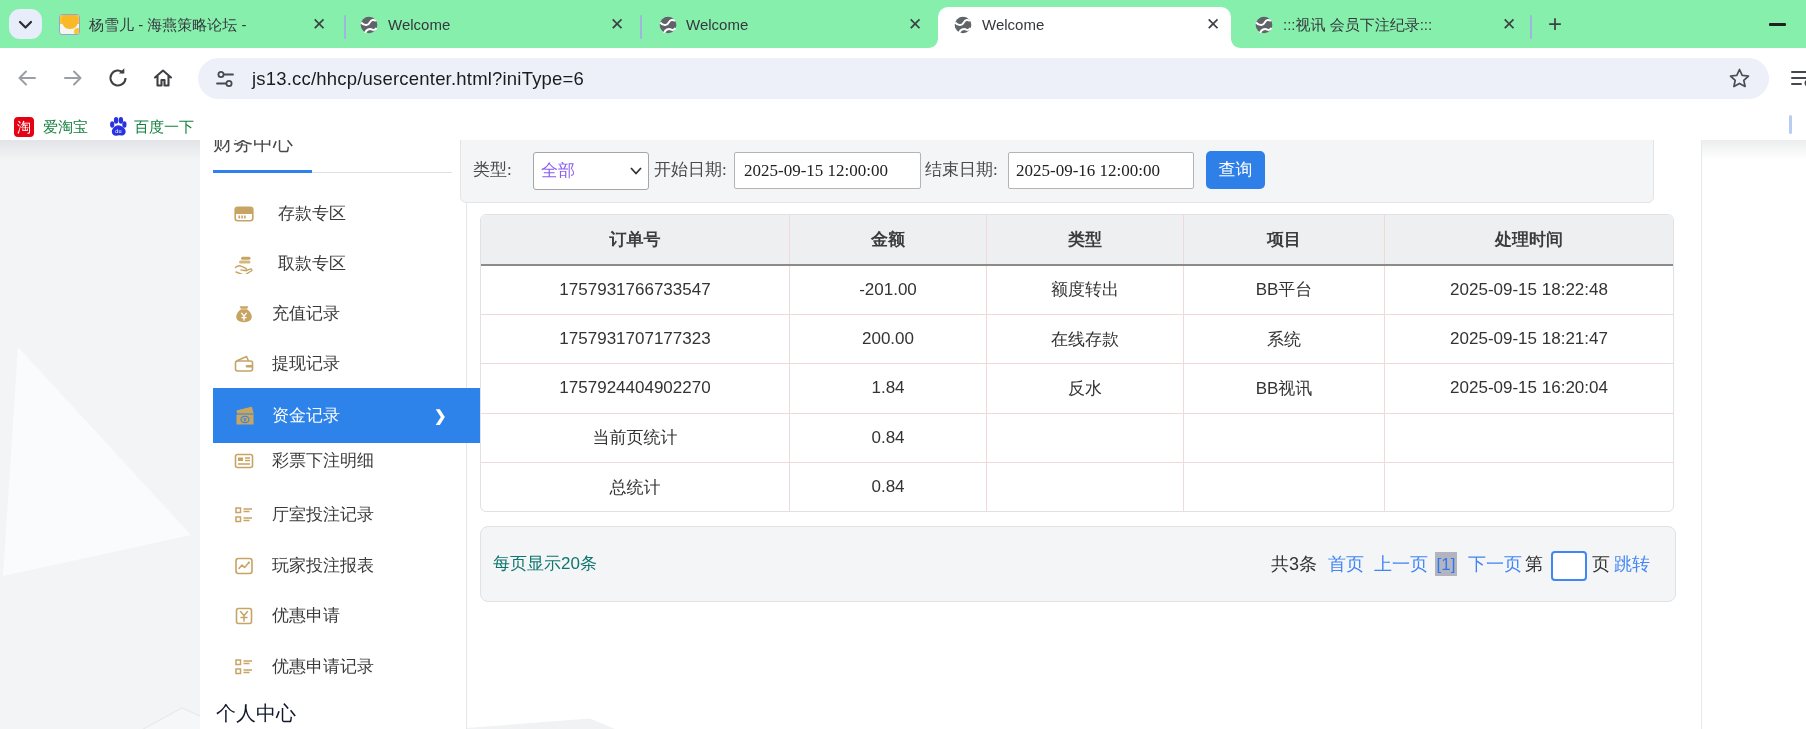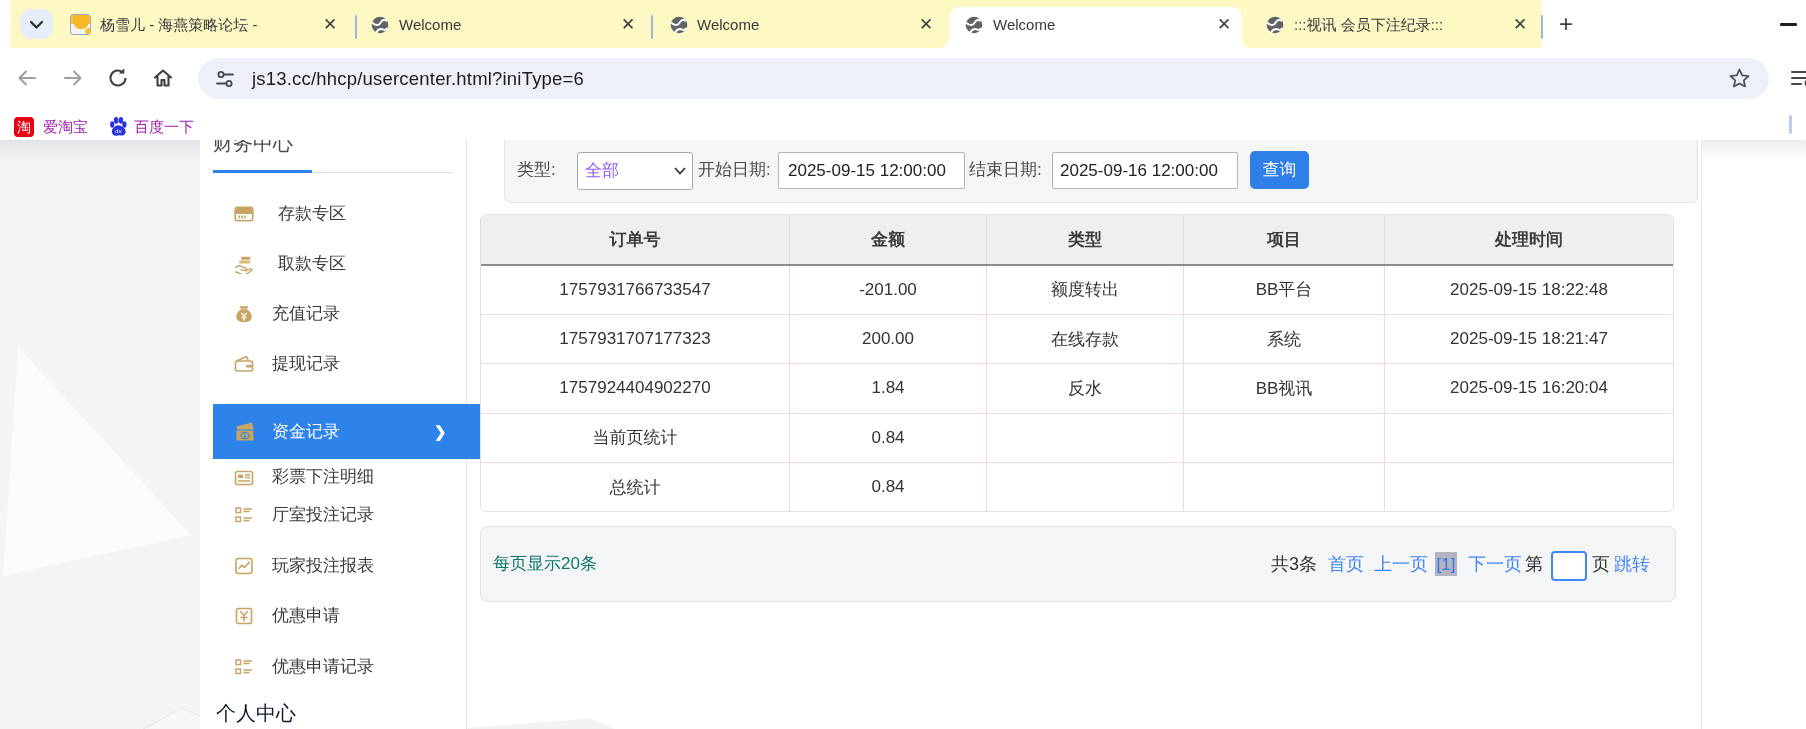--- a/index.html
+++ b/index.html
@@ -1,45 +1,45 @@
 <!DOCTYPE html>
 <html><head>
 <meta charset="utf-8">
 <style>
   html,body{margin:0;padding:0;}
   #w{position:relative;width:1806px;height:729px;overflow:hidden;background:#fff;
      font-family:"Liberation Sans",sans-serif;}
   .abs{position:absolute;}
   
-  #tabbar{position:absolute;left:11px;top:0;width:1530px;height:48px;background:#fef9c3;}
+  #tabbar{position:absolute;left:0;top:0;width:1806px;height:48px;background:#86efac;}
   .tabtxt{position:absolute;top:0;height:48px;line-height:50px;font-size:15px;color:#35383d;white-space:nowrap;overflow:hidden;}
   .tabsep{position:absolute;top:15px;width:2px;height:24px;background:#9fb5da;border-radius:1px;}
   .tclose{position:absolute;top:0;height:48px;line-height:49px;font-size:17px;color:#3c4043;}
   #activetab{position:absolute;left:938px;top:7px;width:293px;height:41px;background:#fff;border-radius:10px 10px 0 0;}
   
   #toolbar{position:absolute;left:0;top:48px;width:1806px;height:55px;background:#fff;}
   #omni{position:absolute;left:198px;top:10px;width:1571px;height:41px;border-radius:21px;background:#edf0f8;}
   #urltxt{position:absolute;left:42px;top:0;height:29px;line-height:42px;font-size:18.5px;color:#1b1c1e;letter-spacing:0.2px;margin-left:12px;}
   
   #bookmarks{position:absolute;left:0;top:103px;width:1806px;height:37px;background:#fff;}
-  .bktxt{position:absolute;top:0;height:37px;line-height:47px;font-size:15px;color:#a21caf;}
+  .bktxt{position:absolute;top:0;height:37px;line-height:47px;font-size:15px;color:#15803d;}
   
   #page{position:absolute;left:0;top:140px;width:1806px;height:589px;background:#fff;overflow:hidden;}
   #leftstrip{position:absolute;left:0;top:0;width:200px;height:589px;background:#f3f4f6;}
   #rightstrip{position:absolute;left:1701px;top:0;width:105px;height:589px;background:#fff;border-left:1px solid #e8e8e8;}
   .topshadow{position:absolute;left:0;top:0;width:100%;height:20px;
       background:linear-gradient(180deg,rgba(120,130,140,.14),rgba(120,130,140,0));}
   #sidebar{position:absolute;left:200px;top:0;width:266px;height:589px;background:#fff;border-right:1px solid #e4e6e9;}
   .mi{position:absolute;left:0;width:266px;height:50px;}
   .mi .t{position:absolute;left:72px;top:0;height:50px;line-height:50px;font-size:17px;color:#3a3a3a;white-space:nowrap;}
   .mi .ic{position:absolute;left:34px;top:15px;width:20px;height:20px;}
-  #aitem{position:absolute;left:13px;top:248px;width:272px;height:55px;background:#2d83ea;margin-top:16px;}
+  #aitem{position:absolute;left:13px;top:248px;width:272px;height:55px;background:#2d83ea;}
   
   .panel{position:absolute;background:#f4f5f7;border:1px solid #e2e4e8;}
-  #fpanel{left:504px;top:-20px;width:1192px;height:81px;border-radius:0 0 6px 6px;}
+  #fpanel{left:460px;top:-20px;width:1192px;height:81px;border-radius:0 0 6px 6px;font-family:Liberation Serif, serif;}
   .flabel{position:absolute;top:31px;height:36px;line-height:36px;font-size:17px;color:#4a4a4a;}
   .finput{position:absolute;top:31px;height:35px;background:#fff;border:1px solid #b4b4b4;border-radius:2px;
           font-size:17px;color:#222;line-height:35px;}
   #tbl{position:absolute;left:480px;top:74px;width:1192px;background:#fff;
        border:1px solid #dfe1e5;border-radius:6px;}
   #ppanel{left:480px;top:386px;width:1194px;height:74px;border-radius:8px;background:#f4f5f7;border:1px solid #e0e2e6;}
   #dtable{border-collapse:collapse;width:100%;table-layout:fixed;font-size:17px;color:#333;}
   #dtable th{height:48.5px;padding:0;background:#edeff1;border-bottom:2px solid #8b8b8b;border-right:1px solid #f0d9d9;
              font-size:17px;font-weight:bold;color:#3c3c3c;text-align:center;}
   #dtable th:first-child{border-top-left-radius:6px;}
@@ -224,21 +224,21 @@
             <g transform="rotate(-14 12 10)">
               <rect x="4" y="4" width="17" height="10" rx="1.2" fill="#c9a660" stroke="#2d83ea" stroke-width="1"></rect>
             </g>
             <rect x="3" y="10" width="18" height="11" rx="1.2" fill="#c9a660" stroke="#2d83ea" stroke-width="1"></rect>
             <ellipse cx="12" cy="15.5" rx="4" ry="3.2" fill="none" stroke="#2d83ea" stroke-width="1.1"></ellipse>
             <path d="M10.6 13.9 l1.4 1.5 l1.4 -1.5 M12 15.3 v2.2 M10.8 16.2 h2.4" stroke="#2d83ea" stroke-width="0.9" fill="none"></path>
           </svg>
         <div class="abs" style="left:59px;top:0;height:55px;line-height:55px;font-size:17px;color:#fff;">资金记录</div>
         <div class="abs" style="left:221px;top:0;height:55px;line-height:55px;font-size:15px;color:#fff;font-weight:bold;">❯</div>
       </div>
-      <div class="mi" style="top:313px;font-family:Liberation Mono, monospace;">
+      <div class="mi" style="top:296px;">
         <svg class="ic" viewBox="0 0 20 20">
             <rect x="1.5" y="3.5" width="17" height="13" rx="2" stroke="#c6a464" stroke-width="1.6" fill="none"></rect>
             <rect x="4" y="6.5" width="5" height="3.5" fill="#c6a464"></rect>
             <path d="M11 7 h5 M11 9.5 h5 M4 13 h12" stroke="#c6a464" stroke-width="1.4"></path>
           </svg>
         <div class="t">彩票下注明细</div>
       </div>
       <div class="mi" style="top:350px;">
         <svg class="ic" viewBox="0 0 20 20">
             <rect x="2" y="3" width="4.5" height="4.5" stroke="#c6a464" stroke-width="1.5" fill="none"></rect>

